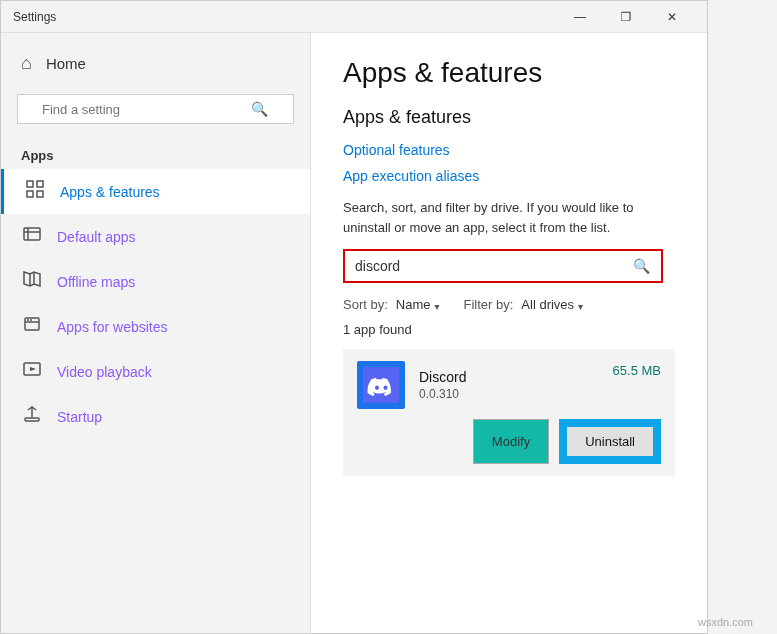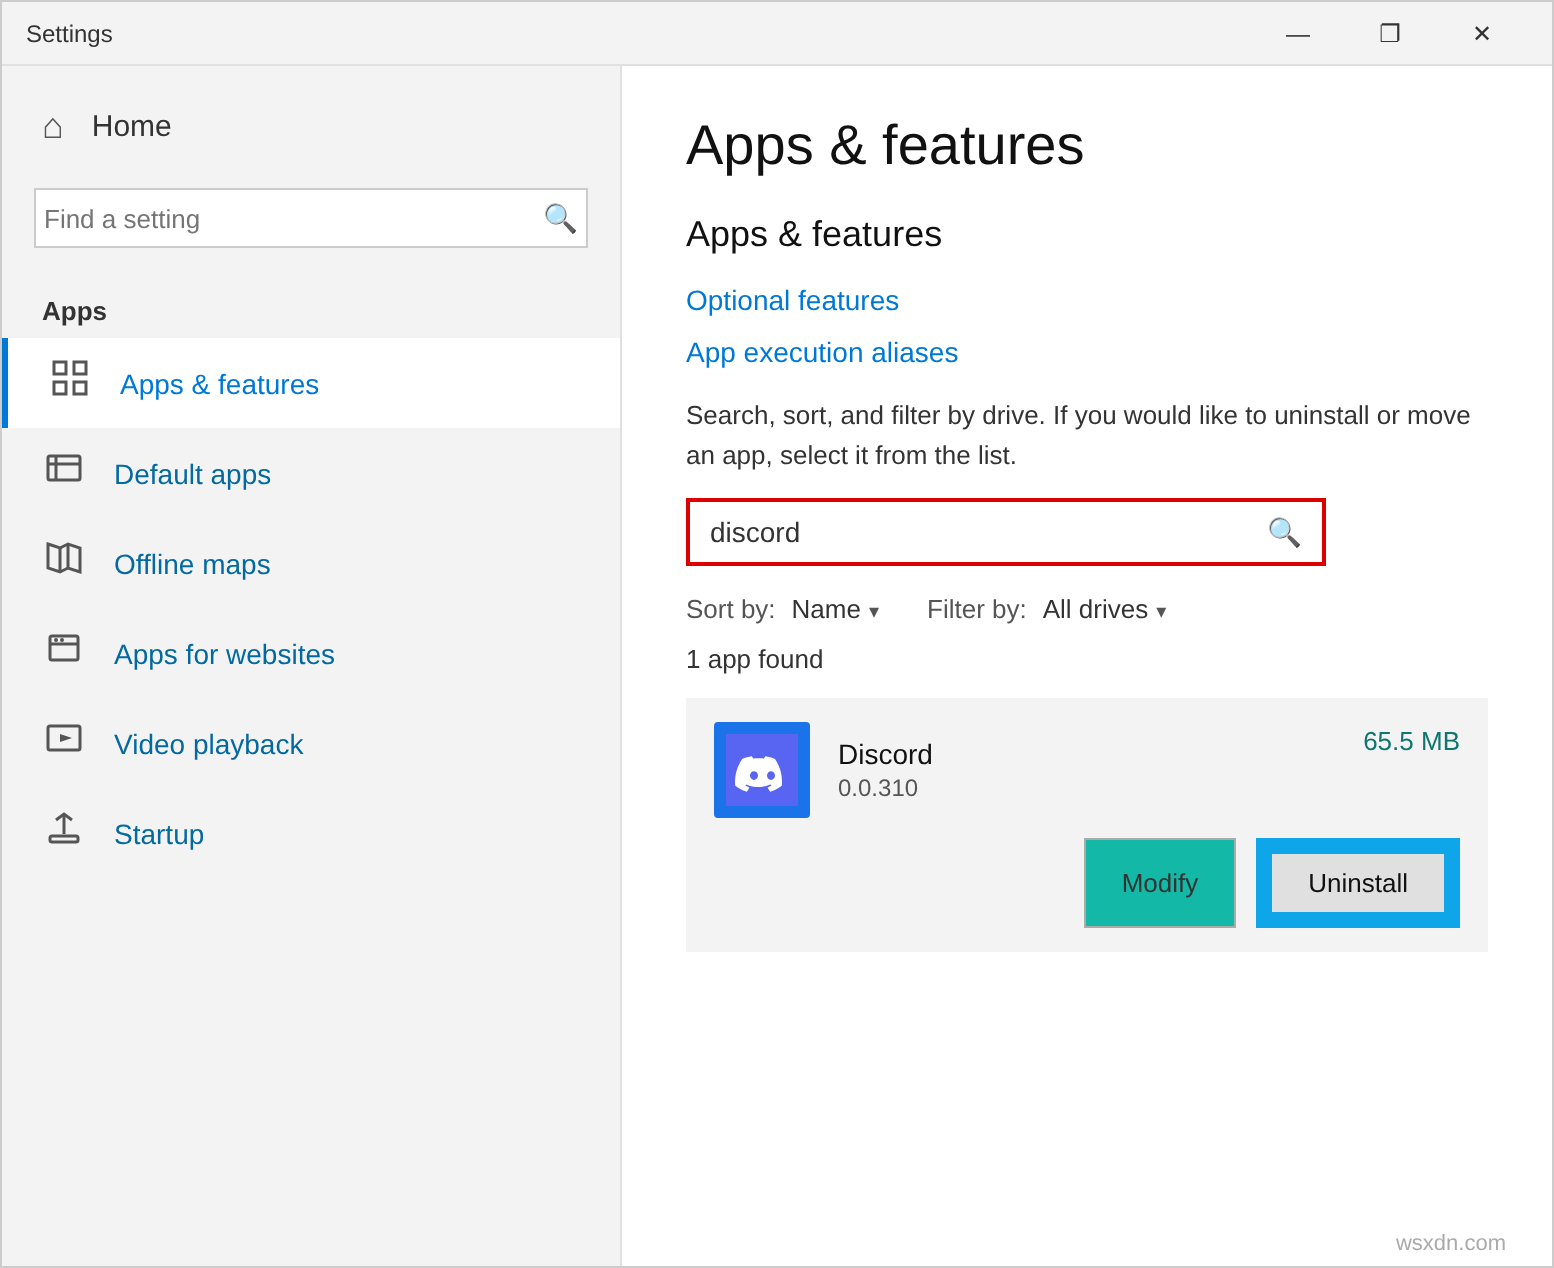--- a/index.html
+++ b/index.html
@@ -6,21 +6,21 @@
     body {
       font-family: 'Segoe UI', sans-serif;
       background: #f3f3f3;
       width: 777px;
       height: 634px;
       overflow: hidden;
       display: flex;
       flex-direction: column;
     }
     .window {
-      width: 777px;
+      width: 708px;
       height: 634px;
       background: #fff;
       display: flex;
       flex-direction: column;
       border: 1px solid #ccc;
     }
     .titlebar {
       background: #f3f3f3;
       height: 32px;
       display: flex;
@@ -72,21 +72,21 @@
       cursor: pointer;
     }
     .sidebar-home .icon { font-size: 18px; color: #555; }
     .sidebar-home .label { font-size: 15px; color: #333; }
     .search-box {
       margin: 8px 16px;
       display: flex;
       align-items: center;
       background: #fff;
       border: 1px solid #ccc;
-      padding: 6px 4px;
+      padding: 6px 24px;
       gap: 8px;
     }
     .search-box input {
       border: none;
       outline: none;
       background: transparent;
       font-size: 13px;
       color: #333;
       flex: 1;
     }
@@ -104,21 +104,21 @@
       gap: 14px;
       cursor: pointer;
       position: relative;
     }
     .nav-item.active {
       background: #fff;
       border-left: 3px solid #0078d7;
     }
     .nav-item.active .label { color: #0078d7; }
     .nav-item .icon { font-size: 18px; color: #555; width: 22px; text-align: center; }
-    .nav-item .label { font-size: 14px; color: #0369a1; }
+    .nav-item .label { font-size: 14px; color: #8b5cf6; }
     
     .main {
       flex: 1;
       padding: 24px 32px;
       overflow-y: auto;
       background: #fff;
     }
     .main-title {
       font-size: 28px;
       font-weight: 300;

